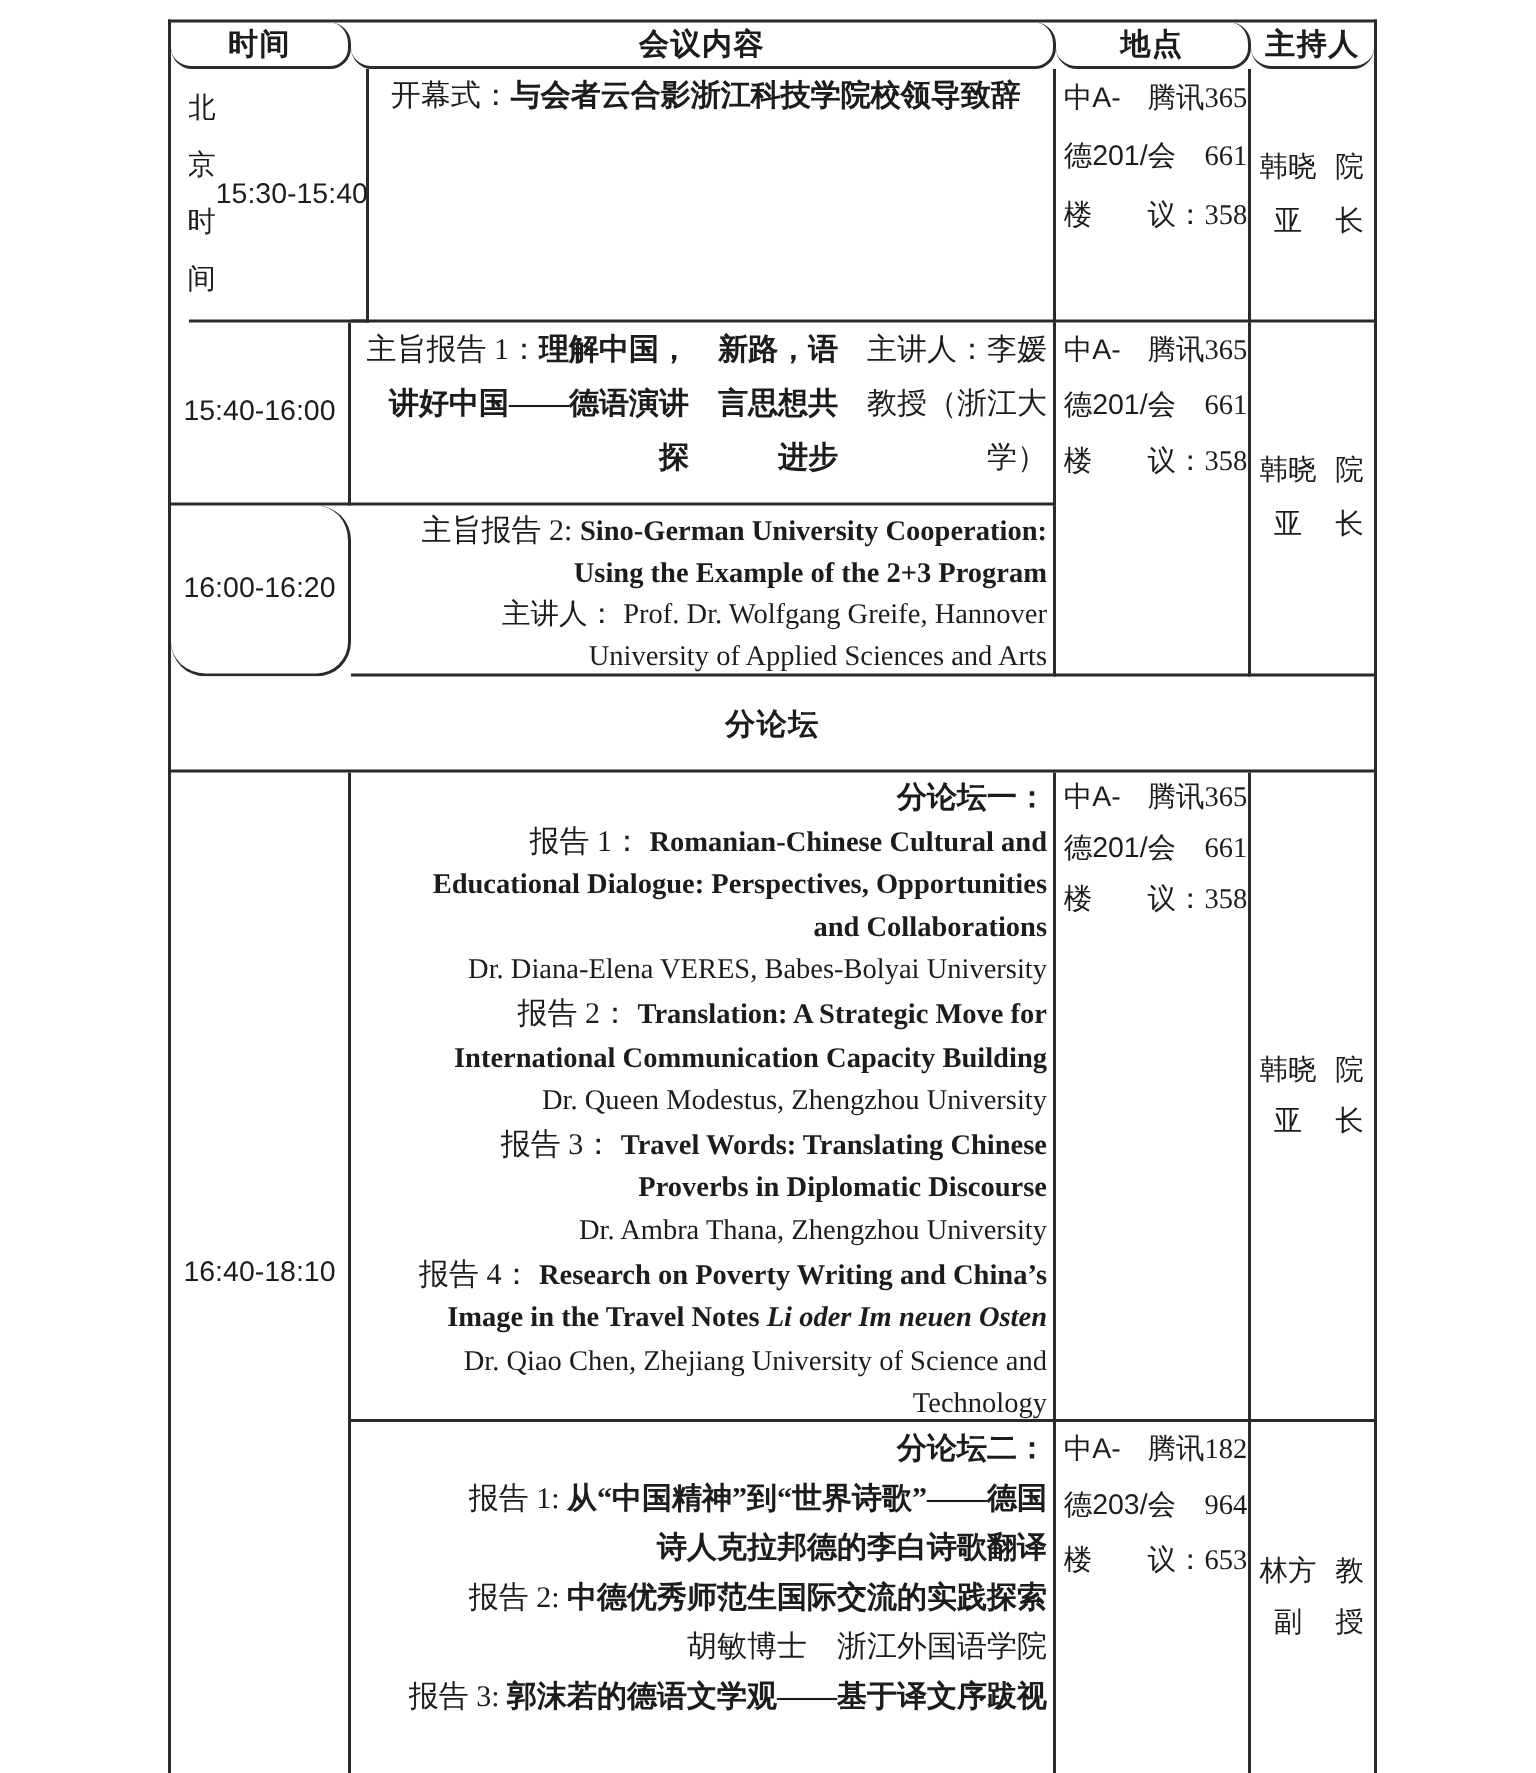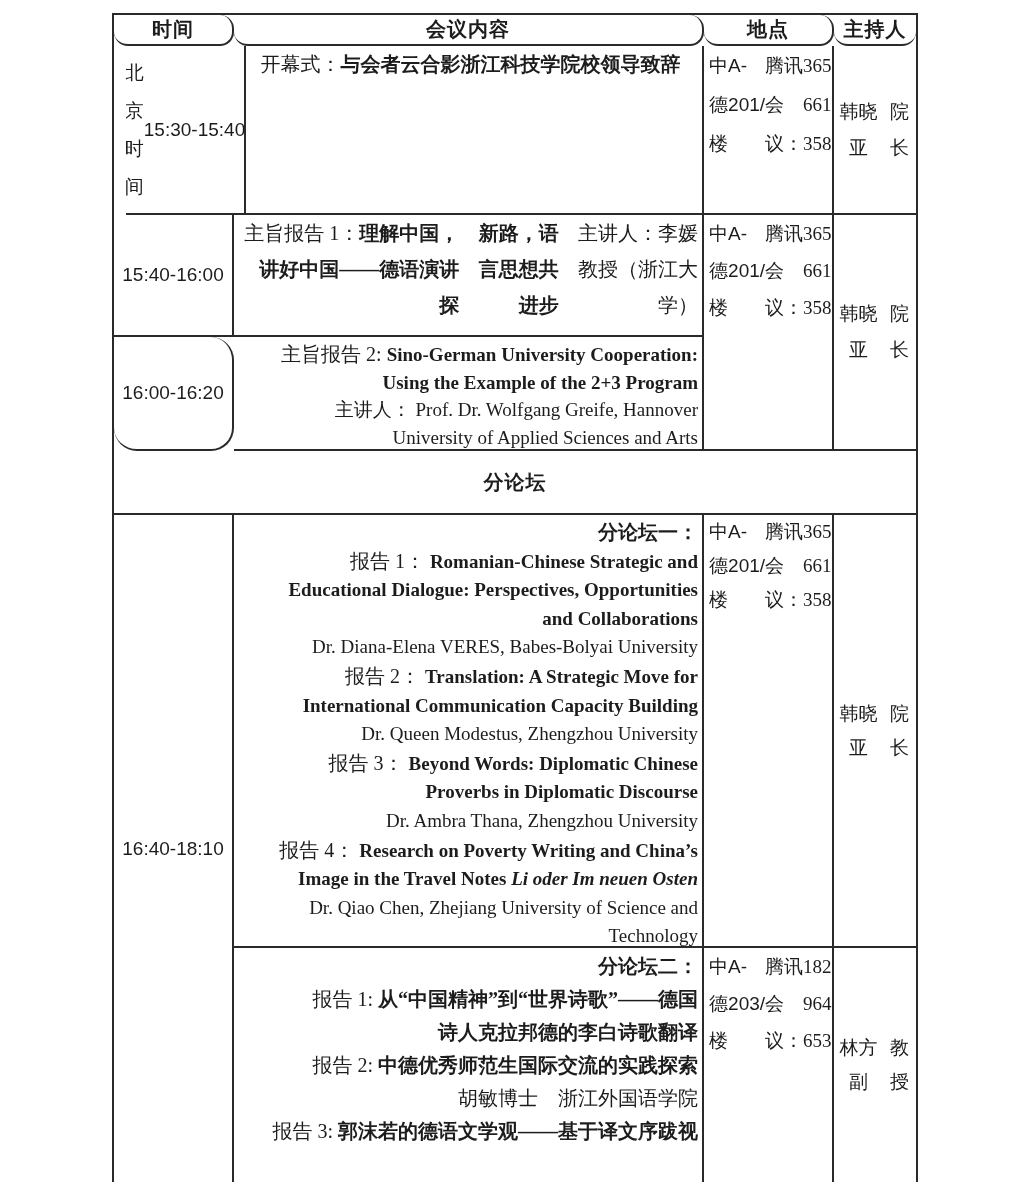--- a/index.html
+++ b/index.html
@@ -108,28 +108,28 @@
 
   <div class="cell section-row bb" style="left:0;top:436px;width:802px;height:64px;">分论坛</div>
 
   <div class="cell time tall vcenter hcenter br" style="left:0;top:500px;width:120px;height:667px;">
     <div class="ln">16:40-</div>
     <div class="ln">18:10</div>
   </div>
 
   <div class="cell content f1 br bb" style="left:120px;top:500px;width:470px;height:433px;">
     <div class="ln b cn">分论坛一：</div>
-    <div class="ln"><span class="cn">报告 1： </span><span class="b">Romanian-Chinese Strategic and</span></div>
+    <div class="ln"><span class="cn">报告 1： </span><span class="b">Romanian-Chinese Cultural and</span></div>
     <div class="ln b">Educational Dialogue: Perspectives, Opportunities</div>
     <div class="ln b">and Collaborations</div>
     <div class="ln">Dr. Diana-Elena VERES, Babes-Bolyai University</div>
     <div class="ln"><span class="cn">报告 2： </span><span class="b">Translation: A Strategic Move for</span></div>
     <div class="ln b">International Communication Capacity Building</div>
     <div class="ln">Dr. Queen Modestus, Zhengzhou University</div>
-    <div class="ln"><span class="cn">报告 3： </span><span class="b">Beyond Words: Diplomatic Chinese</span></div>
+    <div class="ln"><span class="cn">报告 3： </span><span class="b">Travel Words: Translating Chinese</span></div>
     <div class="ln b">Proverbs in Diplomatic Discourse</div>
     <div class="ln">Dr. Ambra Thana, Zhengzhou University</div>
     <div class="ln"><span class="cn">报告 4： </span><span class="b">Research on Poverty Writing and China’s</span></div>
     <div class="ln"><span class="b">Image in the Travel Notes </span><span class="b i">Li oder Im neuen Osten</span></div>
     <div class="ln">Dr. Qiao Chen, Zhejiang University of Science and</div>
     <div class="ln">Technology</div>
   </div>
   <div class="cell loc tight vcenter br bb" style="left:590px;top:500px;width:130px;height:433px;">
     <div class="ln">中德楼</div>
     <div class="ln sans">A-201/</div>

